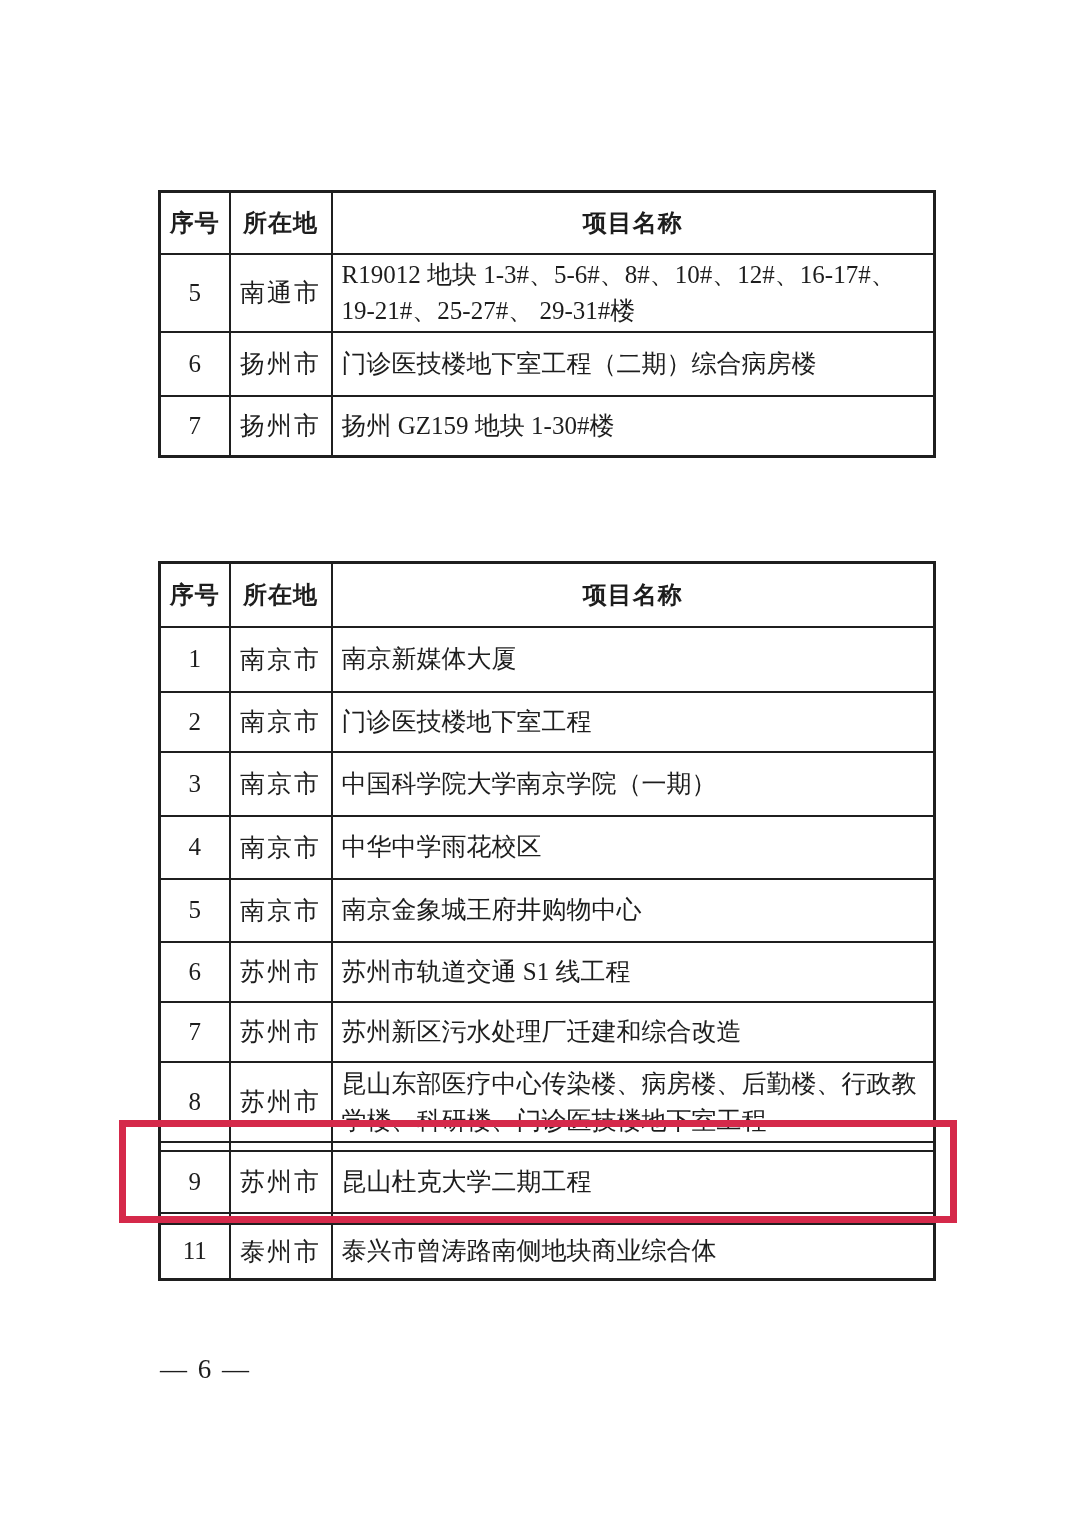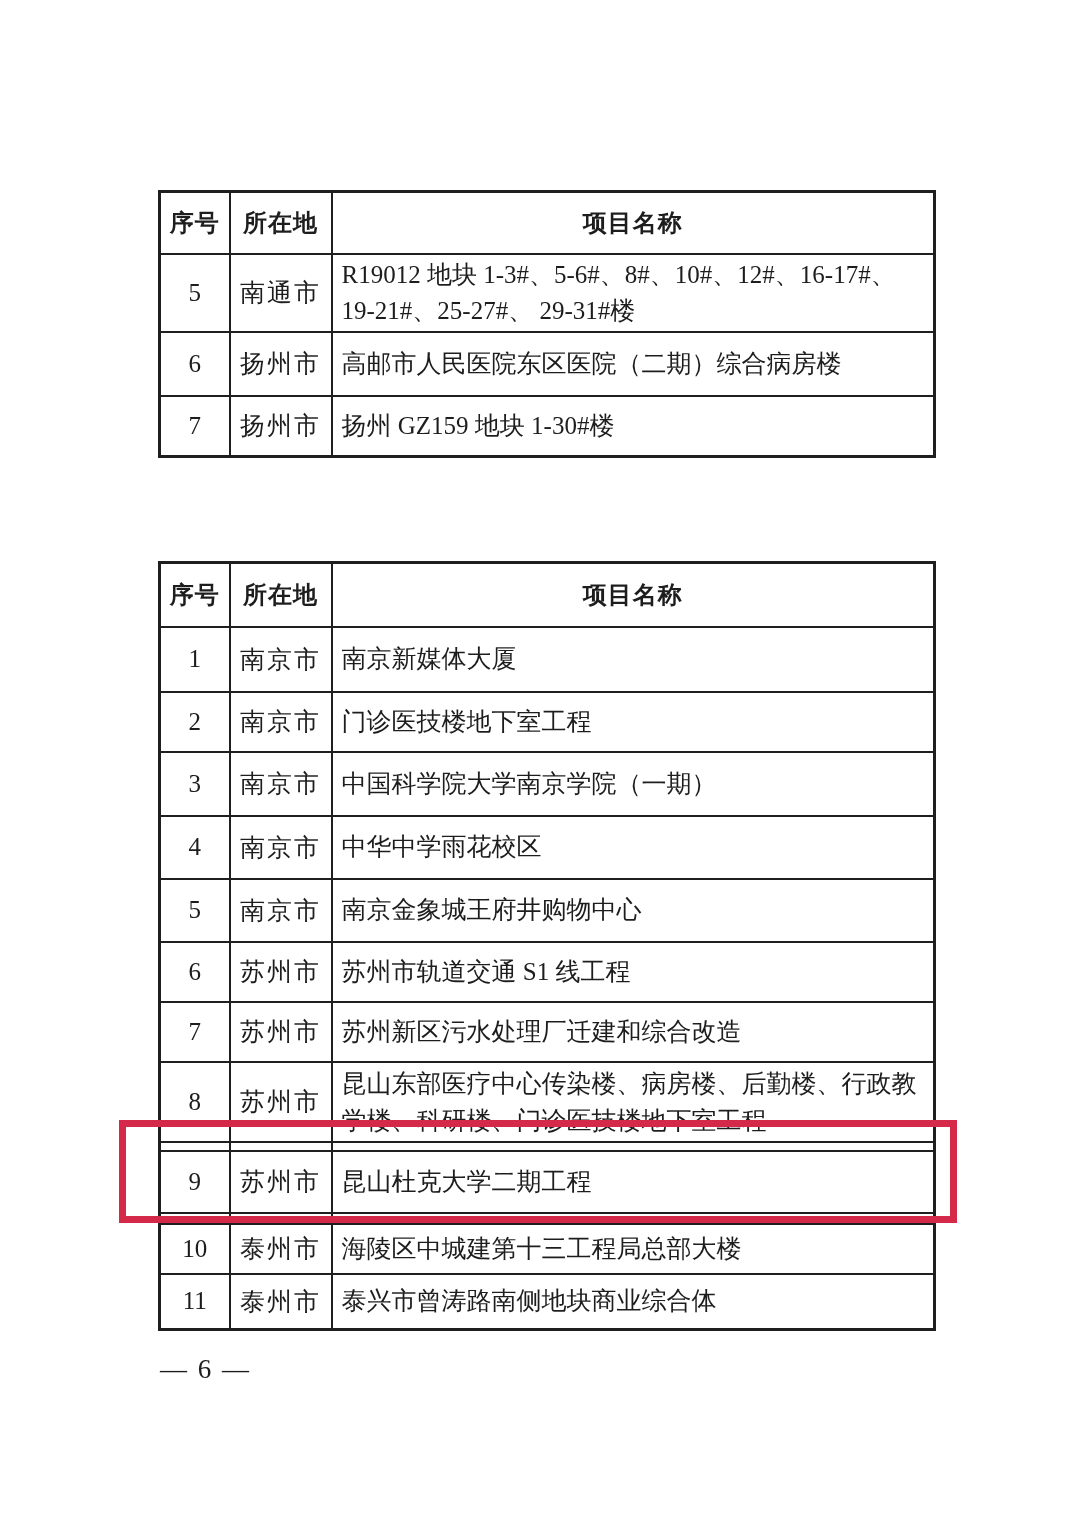--- a/index.html
+++ b/index.html
@@ -86,21 +86,21 @@
         <th>项目名称</th>
       </tr>
       <tr style="height:76px">
         <td class="num">5</td>
         <td class="city">南通市</td>
         <td class="proj">R19012 地块 1-3#、5-6#、8#、10#、12#、16-17#、19-21#、25-27#、 29-31#楼</td>
       </tr>
       <tr style="height:64px">
         <td class="num">6</td>
         <td class="city">扬州市</td>
-        <td class="proj">高邮市人民医院东区医院（二期）综合病房楼</td>
+        <td class="proj">门诊医技楼地下室工程（二期）综合病房楼</td>
       </tr>
       <tr style="height:61px">
         <td class="num">7</td>
         <td class="city">扬州市</td>
         <td class="proj">扬州 GZ159 地块 1-30#楼</td>
       </tr>
     </tbody>
   </table>
 
 
@@ -164,25 +164,20 @@
       <tr style="height:62px">
         <td class="num">9</td>
         <td class="city">苏州市</td>
         <td class="proj">昆山杜克大学二期工程</td>
       </tr>
       <tr class="thin" style="height:11px">
         <td></td>
         <td></td>
         <td></td>
       </tr>
-      <tr style="height:50px">
-        <td class="num">10</td>
-        <td class="city">泰州市</td>
-        <td class="proj">海陵区中城建第十三工程局总部大楼</td>
-      </tr>
       <tr style="height:56px">
         <td class="num">11</td>
         <td class="city">泰州市</td>
         <td class="proj">泰兴市曾涛路南侧地块商业综合体</td>
       </tr>
     </tbody>
   </table>
 
   <div class="highlight-box" style="border-color: rgb(213, 41, 74);"></div>
 

